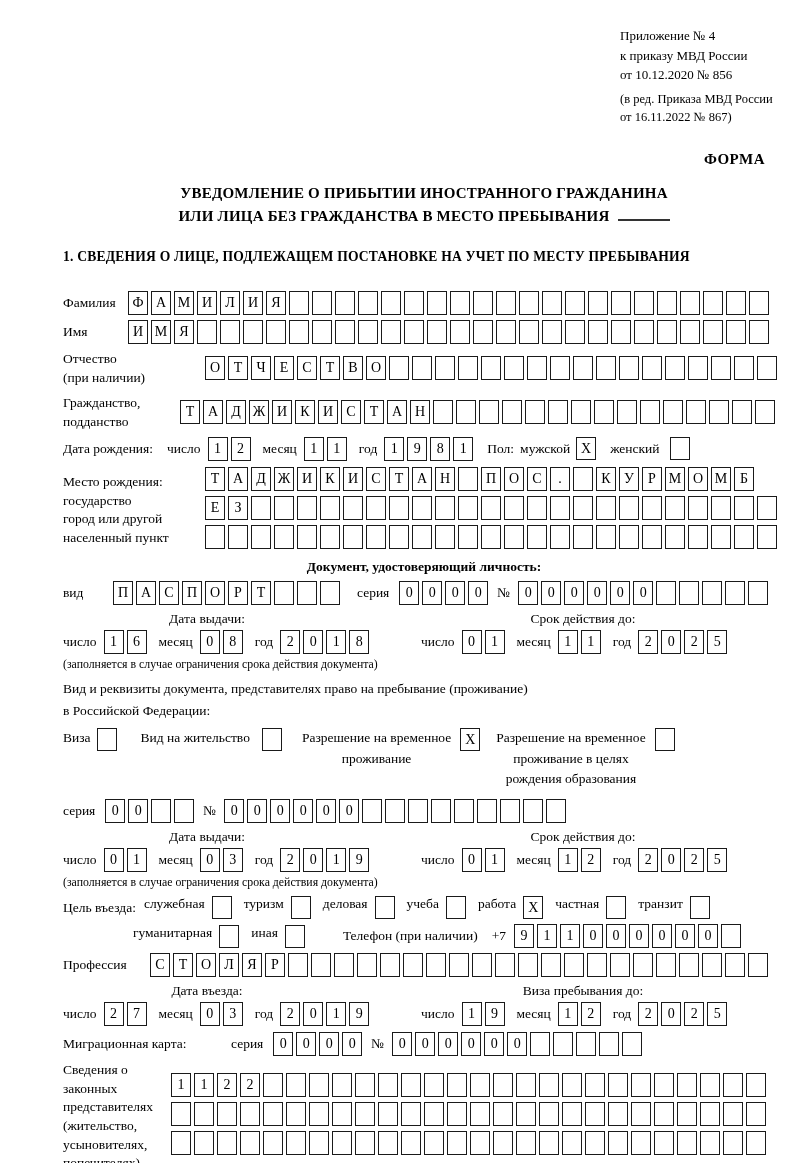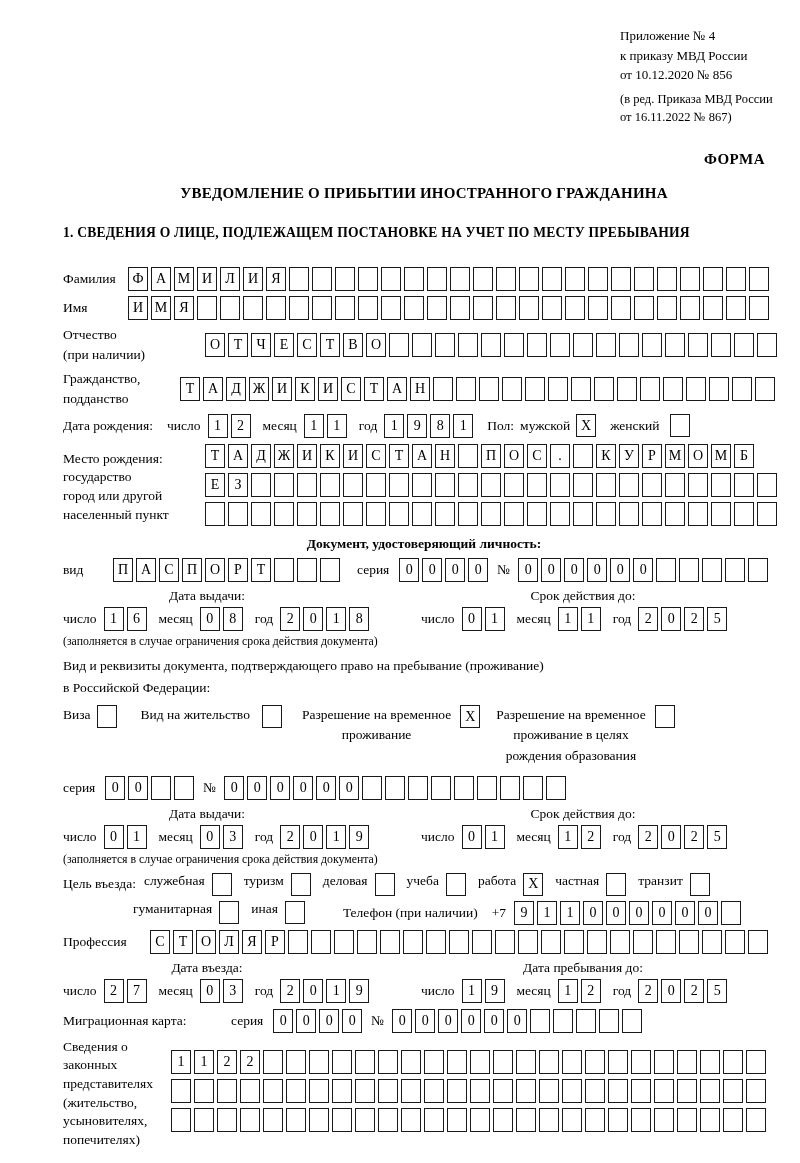--- a/index.html
+++ b/index.html
@@ -55,20 +55,21 @@
     <div>от 10.12.2020 № 856</div>
     <div class="gap"></div>
     <div class="ed">(в ред. Приказа МВД России</div>
     <div class="ed">от 16.11.2022 № 867)</div>
   </div>
 
   <div class="form-label">ФОРМА</div>
 
   <div class="title">
     <div>УВЕДОМЛЕНИЕ О ПРИБЫТИИ ИНОСТРАННОГО ГРАЖДАНИНА</div>
+    <div><span>ИЛИ ЛИЦА БЕЗ ГРАЖДАНСТВА В МЕСТО ПРЕБЫВАНИЯ</span><span class="u"></span></div>
   </div>
 
   <div class="section-title">1. СВЕДЕНИЯ О ЛИЦЕ, ПОДЛЕЖАЩЕМ ПОСТАНОВКЕ НА УЧЕТ ПО МЕСТУ ПРЕБЫВАНИЯ</div>
 
   <div class="row">
     <span class="lbl" style="width:65px">Фамилия</span>
     <span class="cells">
         <span class="cell">Ф</span>
         <span class="cell">А</span>
         <span class="cell">М</span>
@@ -401,21 +402,21 @@
           <span class="cell">2</span>
           <span class="cell">0</span>
           <span class="cell">2</span>
           <span class="cell">5</span>
         </span>
     </span>
   </div>
   <div class="note">(заполняется в случае ограничения срока действия документа)</div>
 
   <div class="para">
-    <div>Вид и реквизиты документа, подтверждающего право на пребывание (проживание)</div>
+    <div>Вид и реквизиты документа, представителях право на пребывание (проживание)</div>
     <div>в Российской Федерации:</div>
   </div>
 
   <div class="options-row">
     <div class="opt">
       <span class="opt-lbl">Виза</span>
       <span class="box" style="margin-left:6px"></span>
     </div>
     <div class="opt" style="margin-left:24px">
       <span class="opt-lbl">Вид на жительство</span>
@@ -596,21 +597,21 @@
         <span class="cell"></span>
         <span class="cell"></span>
         <span class="cell"></span>
         <span class="cell"></span>
         <span class="cell"></span>
       </span>
   </div>
 
   <div class="date-headers">
     <span class="dh-l">Дата въезда:</span>
-    <span class="dh-r">Дата пребывания до:</span>
+    <span class="dh-r">Виза пребывания до:</span>
   </div>
   <div class="row dates-row">
     <span class="dg dcol-l">
       <span class="lbl">число</span>
       <span class="cells">
           <span class="cell">2</span>
           <span class="cell">7</span>
         </span>
       <span class="lbl">месяц</span>
       <span class="cells">

